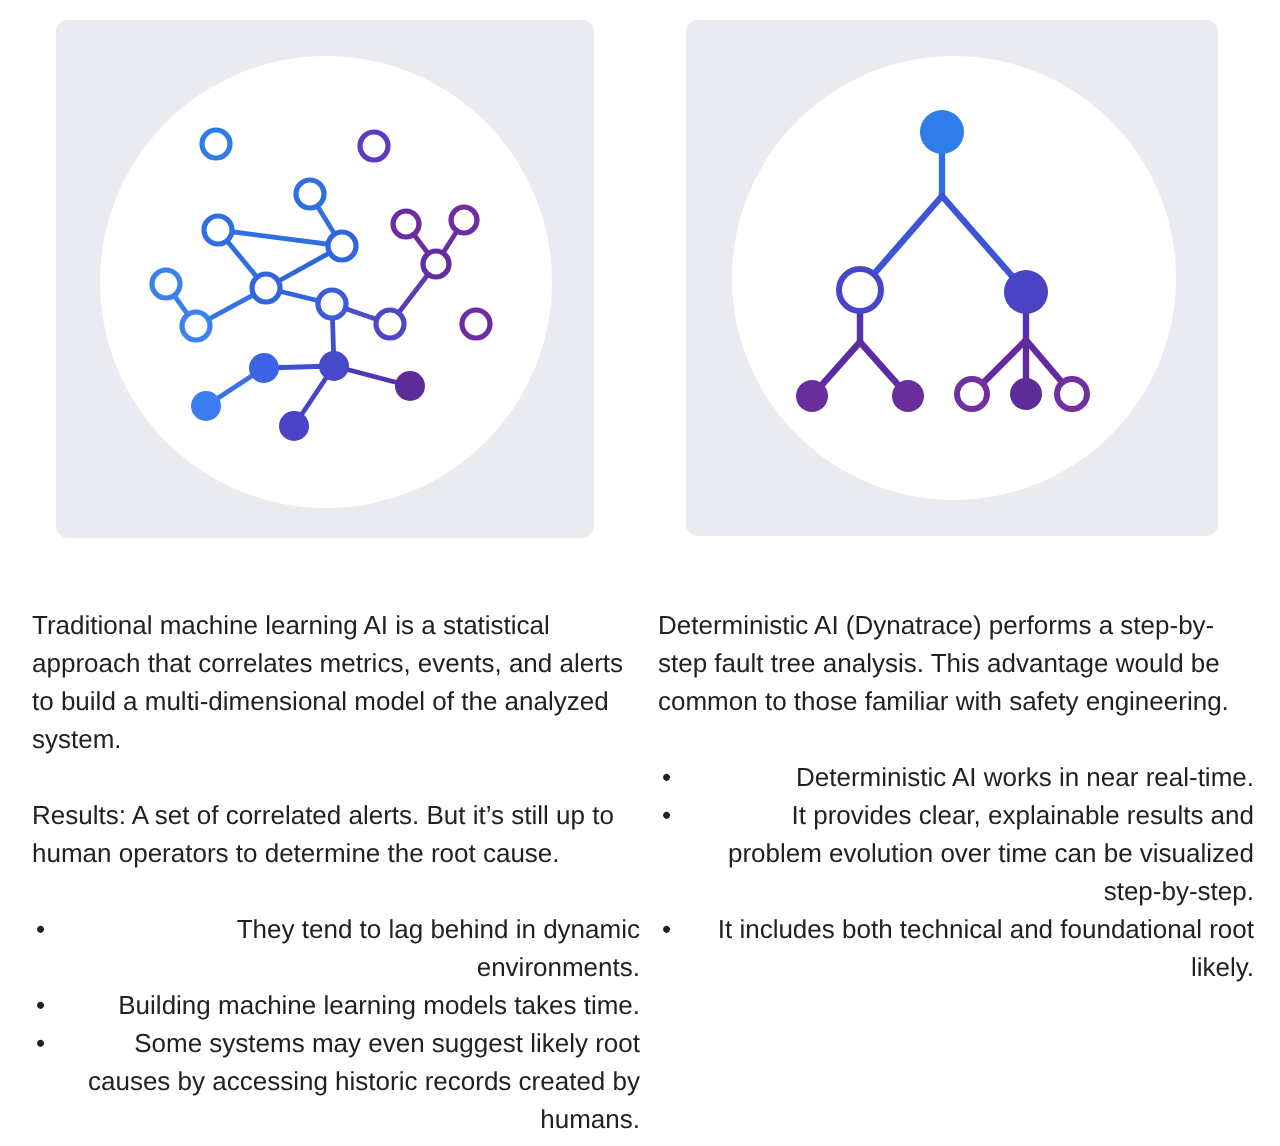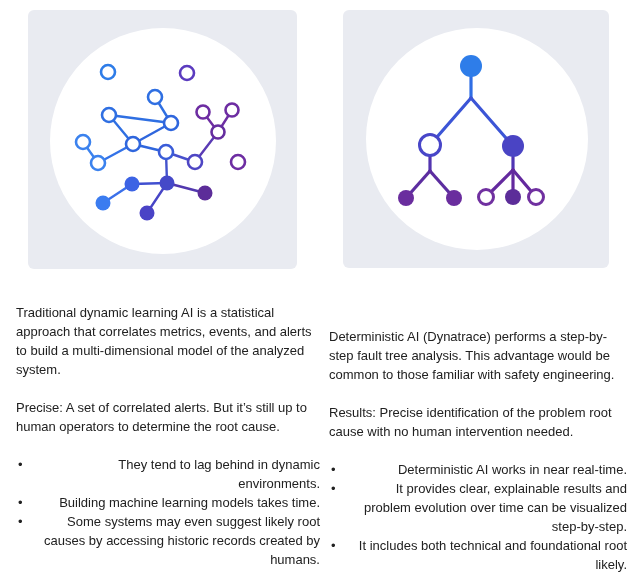--- a/index.html
+++ b/index.html
@@ -13,21 +13,21 @@
     background: #e9ebf1; border-radius: 6px;
   }
   #panel-left  { left: 28px; }
   #panel-right { left: 343px; width: 266px; height: 258px; }
   .panel svg { display: block; width: 100%; height: 100%; }
   .col {
     position: absolute; top: 303px; width: 304px;
     color: #212121; font-size: 13px; line-height: 19px;
   }
   #col-left  { left: 16px; }
-  #col-right { left: 329px; width: 298px; margin-top: 24px; }
+  #col-right { left: 329px; width: 298px; }
   .col p { margin: 0 0 19px 0; }
   .col ul { margin: 14px 0 0 0; padding: 0; list-style: none; text-align: right; }
   .col li { position: relative; padding-left: 23px; }
   .col li::before { content: "\2022"; position: absolute; left: 2px; }
 </style>
 </head>
 <body>
 
 <div class="panel" id="panel-left">
   <svg xmlns="http://www.w3.org/2000/svg" viewBox="0 0 269 259">
@@ -88,30 +88,29 @@
       <circle cx="170" cy="136" r="11" fill="#4a44c4"></circle>
       <circle cx="63" cy="188" r="8" fill="#6a2d9e"></circle>
       <circle cx="111" cy="188" r="8" fill="#6a2d9e"></circle>
       <circle cx="143" cy="187" r="7.5" fill="#ffffff" stroke="#7030a0" stroke-width="3"></circle>
       <circle cx="170" cy="187" r="8" fill="#5c2d99"></circle>
       <circle cx="193" cy="187" r="7.5" fill="#ffffff" stroke="#7030a0" stroke-width="3"></circle>
     </svg>
 </div>
 
 <div class="col" id="col-left">
-  <p>Traditional dynamic learning AI is a statistical approach that correlates metrics, events, and alerts to build a multi-dimensional model of the analyzed system.</p>
-  <p>Precise: A set of correlated alerts. But it’s still up to human operators to determine the root cause.</p>
+  <p>Traditional machine learning AI is a statistical approach that correlates metrics, events, and alerts to build a multi-dimensional model of the analyzed system.</p>
+  <p>Results: A set of correlated alerts. But it’s still up to human operators to determine the root cause.</p>
   <ul>
       <li>They tend to lag behind in dynamic environments.</li>
       <li>Building machine learning models takes time.</li>
       <li>Some systems may even suggest likely root causes by accessing historic records created by humans.</li>
     </ul>
 </div>
 
 <div class="col" id="col-right">
   <p>Deterministic AI (Dynatrace) performs a step-by-step fault tree analysis.  This advantage would be common to those familiar with safety engineering.</p>
-  <p>Results: Precise identification of the problem root cause with no human intervention needed.</p>
   <ul>
       <li>Deterministic AI works in near real-time.</li>
       <li>It provides clear, explainable results and problem evolution over time can be visualized step-by-step.</li>
       <li>It includes both technical and foundational root likely.</li>
     </ul>
 </div>
 
 </body></html>

